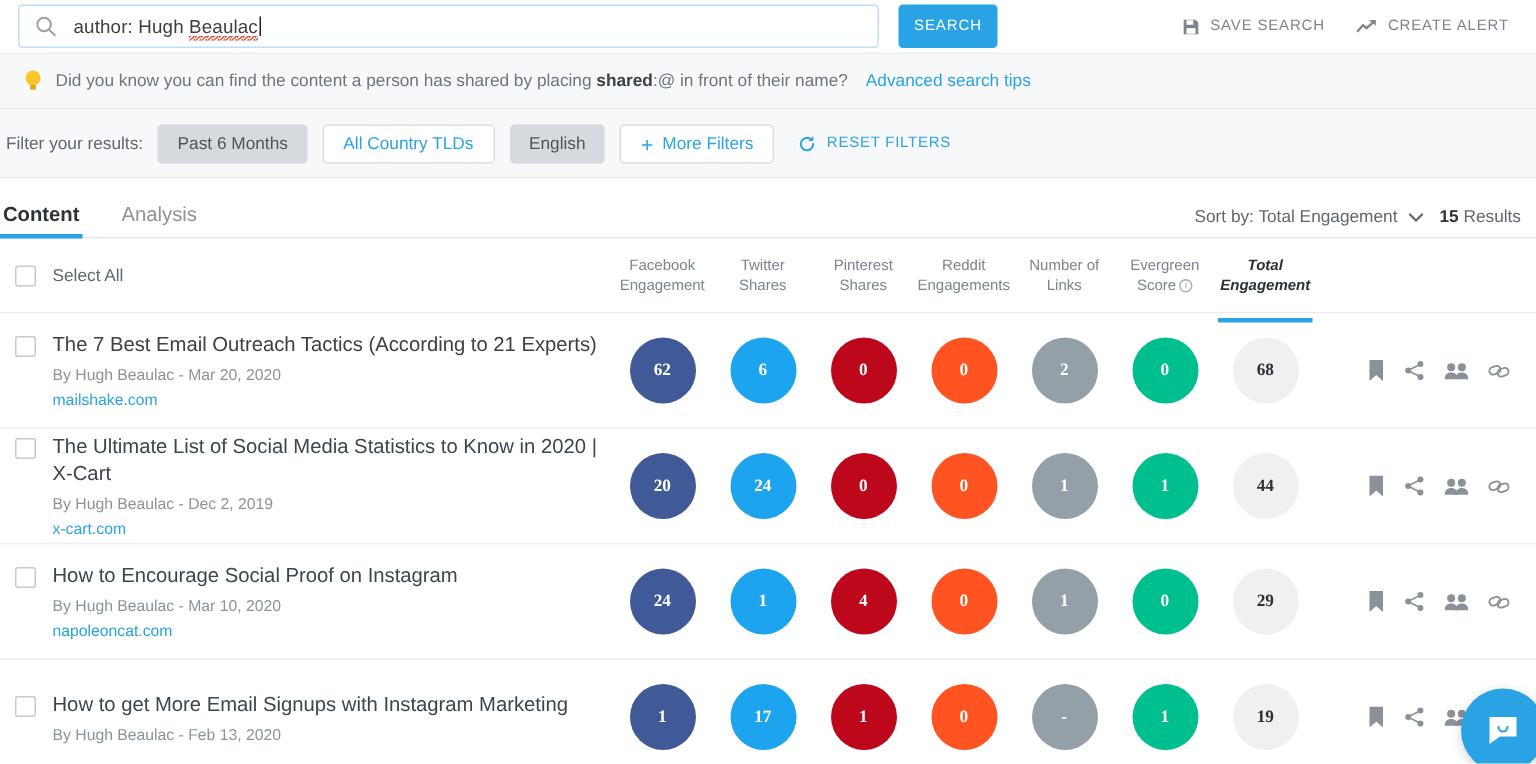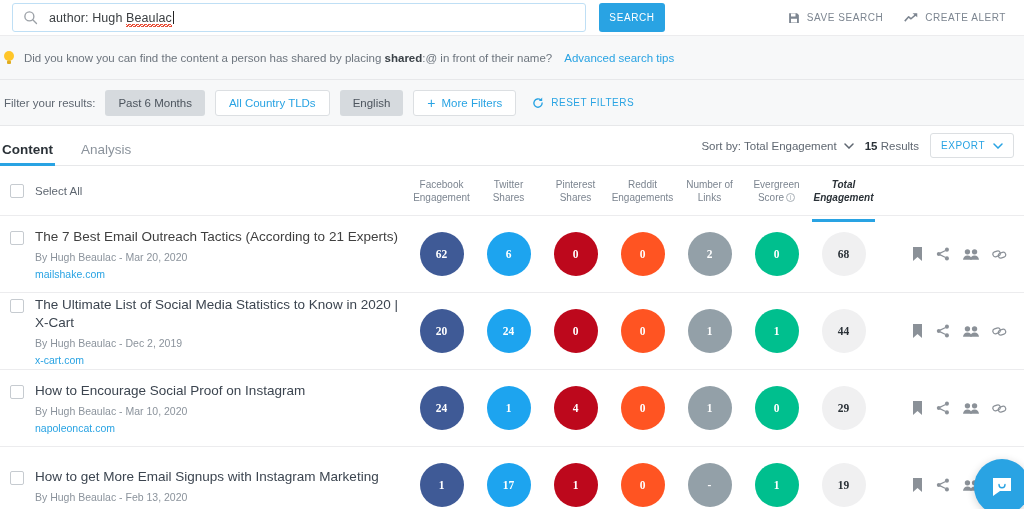--- a/index.html
+++ b/index.html
@@ -71,26 +71,26 @@
   }
   .sb-action {
     display: flex; align-items: center; gap: 7px;
     color: #7c8590; font-size: 10px; letter-spacing: .55px;
     cursor: pointer;
   }
   .sb-action svg { display:block; }
 
   
   .tipbar {
-    height: 45px;
+    height: 38px;
     background: #f7f8f9;
     border-top: 1px solid #ececee;
     border-bottom: 1px solid #e7e8ea;
     display: flex; align-items: center;
-    padding-left: 3px;
+    padding-left: 16px;
     font-size: 11.5px;
     color: #6d757e;
   }
   .bulb { width: 12px; height: 16px; margin-right: 9px; flex:0 0 12px; }
   .tipbar b { color: #3b4248; font-weight: bold; }
   .tip-link { color: #29a3e3; margin-left: 12px; cursor: pointer; }
 
   
   .filterbar {
     height: 46px;
@@ -318,26 +318,20 @@
       <div class="sortby">
         <span>Sort by: Total Engagement</span>
         <svg width="10" height="6" viewBox="0 0 10 6">
           <polyline points="1,1 5,5 9,1" fill="none" stroke="#5f6771" stroke-width="1.5" stroke-linecap="round"></polyline>
         </svg>
       </div>
       <div class="results">
         <b>15</b>
         <span>Results</span>
       </div>
-      <div class="export">
-        <span>EXPORT</span>
-        <svg width="10" height="6" viewBox="0 0 10 6">
-          <polyline points="1,1 5,5 9,1" fill="none" stroke="#29a3e3" stroke-width="1.5" stroke-linecap="round"></polyline>
-        </svg>
-      </div>
     </div>
   </div>
 
   <div class="hdr">
     <div class="selectall">
       <div class="cbox"></div>
       <span class="lbl">Select All</span>
     </div>
     <div class="hcols">
       <div class="hcol">

